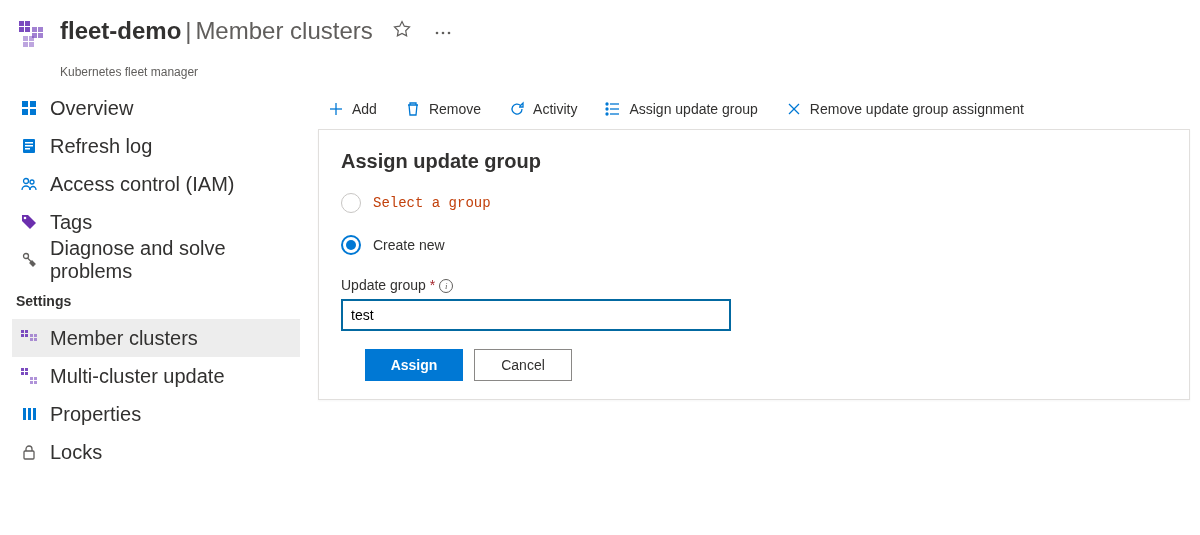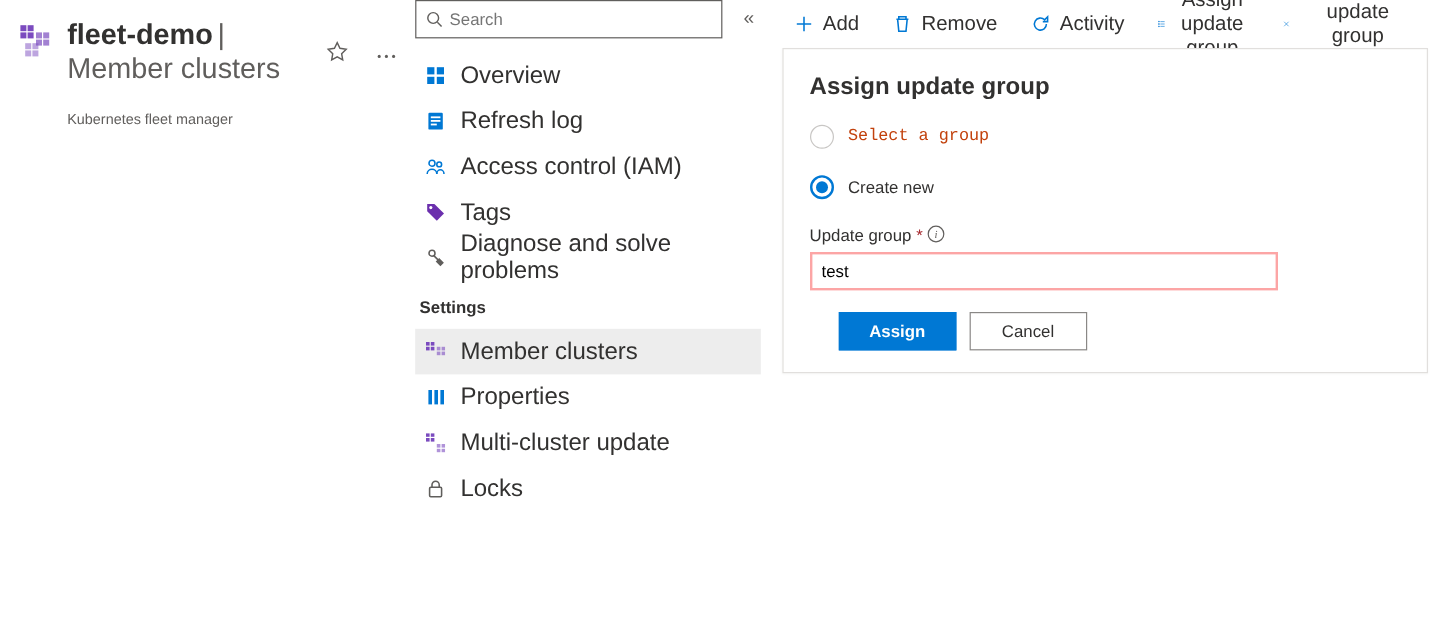--- a/index.html
+++ b/index.html
@@ -1,17 +1,17 @@
 <!DOCTYPE html>
 <html><head>
 <meta charset="utf-8">
 <style>
   * { box-sizing: border-box; margin: 0; padding: 0; }
   body { font-family: "Segoe UI", -apple-system, BlinkMacSystemFont, sans-serif; font-size: 14px; color: #323130; background: #fff; width: 1200px; height: 535px; overflow: hidden; }
-  .page { display: flex; }
+  .page { display: flex; flex-direction: column; }
   .header { display: flex; align-items: flex-start; padding: 16px 0 10px 16px; gap: 12px; }
   .header-icon { width: 32px; height: 32px; display: flex; align-items: center; justify-content: center; margin-top: 2px; }
   .title-block { display: flex; flex-direction: column; }
   .title-line { display: flex; align-items: center; gap: 16px; }
   .title-main { font-size: 24px; font-weight: 600; color: #323130; }
   .title-sep { font-size: 24px; font-weight: 300; color: #605e5c; }
   .title-sub { font-size: 24px; font-weight: 300; color: #605e5c; }
   .subtitle { font-size: 12px; color: #605e5c; margin-top: 20px; }
   .icon-btn { background: none; border: none; cursor: pointer; padding: 4px; color: #605e5c; }
   .body { display: flex; }
@@ -20,34 +20,34 @@
   .search-box { flex: 1; display: flex; align-items: center; border: 1px solid #605e5c; height: 32px; padding: 0 8px; gap: 6px; background: #fff; max-width: 256px; }
   .search-box input { border: none; outline: none; flex: 1; font-size: 14px; font-family: inherit; }
   .collapse-btn { background: none; border: none; cursor: pointer; color: #605e5c; font-size: 16px; padding: 4px; }
   .nav-item { display: flex; align-items: center; height: 38px; padding: 0 8px; gap: 12px; cursor: pointer; }
   .nav-item.selected { background: #ededed; }
   .nav-item .nav-icon { width: 18px; height: 18px; display: flex; align-items: center; justify-content: center; flex-shrink: 0; }
   .nav-item .nav-label { font-size: 20px; color: #323130; }
   .nav-section { font-size: 14px; font-weight: 600; color: #323130; padding: 14px 8px 10px 4px; }
   .main { flex: 1; position: relative; }
   .toolbar { display: flex; align-items: center; height: 40px; padding: 0 8px; gap: 4px; }
-  .tool-btn { display: flex; align-items: center; gap: 8px; background: none; border: none; padding: 0 12px; height: 32px; cursor: pointer; font-size: 17px; color: #323130; font-family: inherit; }
+  .tool-btn { display: flex; align-items: center; gap: 8px; background: none; border: none; padding: 0 12px; height: 32px; cursor: pointer; font-size: 14px; color: #323130; font-family: inherit; }
   .tool-btn svg { color: #0078d4; }
   .panel { position: absolute; left: 10px; top: 40px; right: 10px; border: 1px solid #e1dfdd; background: #fff; padding: 20px 22px 18px 22px; box-shadow: 0 1px 2px rgba(0,0,0,0.04); }
   .panel-title { font-size: 20px; font-weight: 600; margin-bottom: 20px; }
   .radio-row { display: flex; align-items: center; gap: 12px; margin-bottom: 22px; cursor: pointer; }
   .radio-row.disabled { color: #c2410c; cursor: default; font-family: Liberation Mono, monospace; }
   .radio-circle { width: 20px; height: 20px; border-radius: 50%; border: 1px solid #605e5c; display: flex; align-items: center; justify-content: center; }
   .radio-row.disabled .radio-circle { border-color: #c8c6c4; }
   .radio-row.selected .radio-circle { border: 2px solid #0078d4; }
   .radio-row.selected .radio-dot { width: 10px; height: 10px; border-radius: 50%; background: #0078d4; }
-  .field-label { font-size: 14px; color: #323130; margin-bottom: 6px; display: flex; align-items: flex-start; gap: 4px; }
+  .field-label { font-size: 14px; color: #323130; margin-bottom: 6px; display: flex; align-items: flex-end; gap: 4px; }
   .req { color: #a4262c; }
   .info-icon { width: 14px; height: 14px; border: 1px solid #605e5c; border-radius: 50%; display: inline-flex; align-items: center; justify-content: center; font-size: 9px; color: #605e5c; font-style: italic; font-family: Georgia, serif; }
-  .text-input { width: 390px; height: 32px; border: 2px solid #fca5a5; padding: 0 8px; font-size: 14px; font-family: inherit; outline: none; margin-bottom: 18px; }
+  .text-input { width: 390px; height: 32px; border: 2px solid #0369a1; padding: 0 8px; font-size: 14px; font-family: inherit; outline: none; margin-bottom: 18px; }
   .btn-row { display: flex; gap: 11px; margin-left: 24px; }
   .btn { height: 32px; padding: 0 20px; font-size: 14px; font-family: inherit; cursor: pointer; min-width: 98px; }
   .btn-primary { background: #0078d4; color: #fff; border: 1px solid #0078d4; font-weight: 600; }
   .btn-secondary { background: #fff; color: #323130; border: 1px solid #8a8886; }
 </style>
 </head>
 <body>
 
 <div class="page">
   <div class="header">
@@ -84,30 +84,20 @@
               <circle cx="14" cy="2" r="1.3"></circle>
             </svg>
         </button>
       </div>
       <div class="subtitle">Kubernetes fleet manager</div>
     </div>
   </div>
 
   <div class="body">
     <div class="sidebar">
-      <div class="search-row">
-        <div class="search-box">
-          <svg width="14" height="14" viewBox="0 0 14 14" fill="none" stroke="#605e5c" stroke-width="1.2">
-              <circle cx="6" cy="6" r="4.5"></circle>
-              <line x1="9.5" y1="9.5" x2="13" y2="13"></line>
-            </svg>
-          <input type="text" placeholder="Search" style="">
-        </div>
-        <button class="collapse-btn">«</button>
-      </div>
 
       <div class="nav-item">
         <span class="nav-icon">
             <svg width="16" height="16" viewBox="0 0 16 16" fill="#0078d4">
               <rect x="1" y="1" width="6" height="6"></rect>
               <rect x="9" y="1" width="6" height="6"></rect>
               <rect x="1" y="9" width="6" height="6"></rect>
               <rect x="9" y="9" width="6" height="6"></rect>
             </svg>
           </span>
@@ -167,45 +157,45 @@
               <rect x="9" y="4" width="3" height="3" opacity="0.6"></rect>
               <rect x="13" y="4" width="3" height="3" opacity="0.6"></rect>
               <rect x="9" y="8" width="3" height="3" opacity="0.6"></rect>
               <rect x="13" y="8" width="3" height="3" opacity="0.6"></rect>
             </svg>
           </span>
         <span class="nav-label">Member clusters</span>
       </div>
       <div class="nav-item">
         <span class="nav-icon">
-            <svg width="16" height="16" viewBox="0 0 16 16" fill="#0078d4">
-              <rect x="2" y="2" width="3" height="12"></rect>
-              <rect x="7" y="2" width="3" height="12"></rect>
-              <rect x="12" y="2" width="3" height="12"></rect>
-            </svg>
-          </span>
-        <span class="nav-label">Properties</span>
-      </div>
-      <div class="nav-item">
-        <span class="nav-icon">
             <svg width="16" height="16" viewBox="0 0 16 16" fill="#7b4bbf">
               <rect x="0" y="0" width="3" height="3"></rect>
               <rect x="4" y="0" width="3" height="3"></rect>
               <rect x="0" y="4" width="3" height="3"></rect>
               <rect x="4" y="4" width="3" height="3"></rect>
               <rect x="9" y="9" width="3" height="3" opacity="0.6"></rect>
               <rect x="13" y="9" width="3" height="3" opacity="0.6"></rect>
               <rect x="9" y="13" width="3" height="3" opacity="0.6"></rect>
               <rect x="13" y="13" width="3" height="3" opacity="0.6"></rect>
             </svg>
           </span>
         <span class="nav-label">Multi-cluster update</span>
       </div>
       <div class="nav-item">
         <span class="nav-icon">
+            <svg width="16" height="16" viewBox="0 0 16 16" fill="#0078d4">
+              <rect x="2" y="2" width="3" height="12"></rect>
+              <rect x="7" y="2" width="3" height="12"></rect>
+              <rect x="12" y="2" width="3" height="12"></rect>
+            </svg>
+          </span>
+        <span class="nav-label">Properties</span>
+      </div>
+      <div class="nav-item">
+        <span class="nav-icon">
             <svg width="16" height="16" viewBox="0 0 16 16" fill="none" stroke="#605e5c" stroke-width="1.3">
               <rect x="3" y="7" width="10" height="8" rx="1"></rect>
               <path d="M5 7V5a3 3 0 016 0v2"></path>
             </svg>
           </span>
         <span class="nav-label">Locks</span>
       </div>
     </div>
 
     <div class="main">

